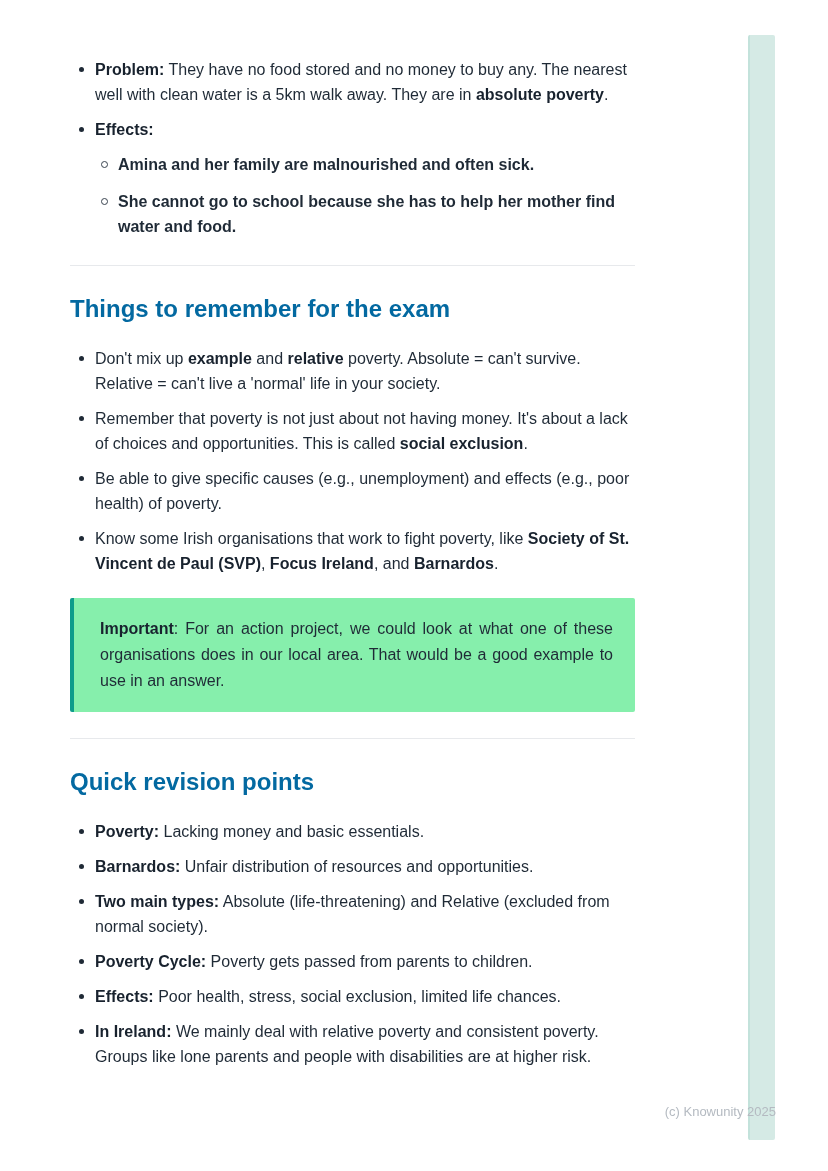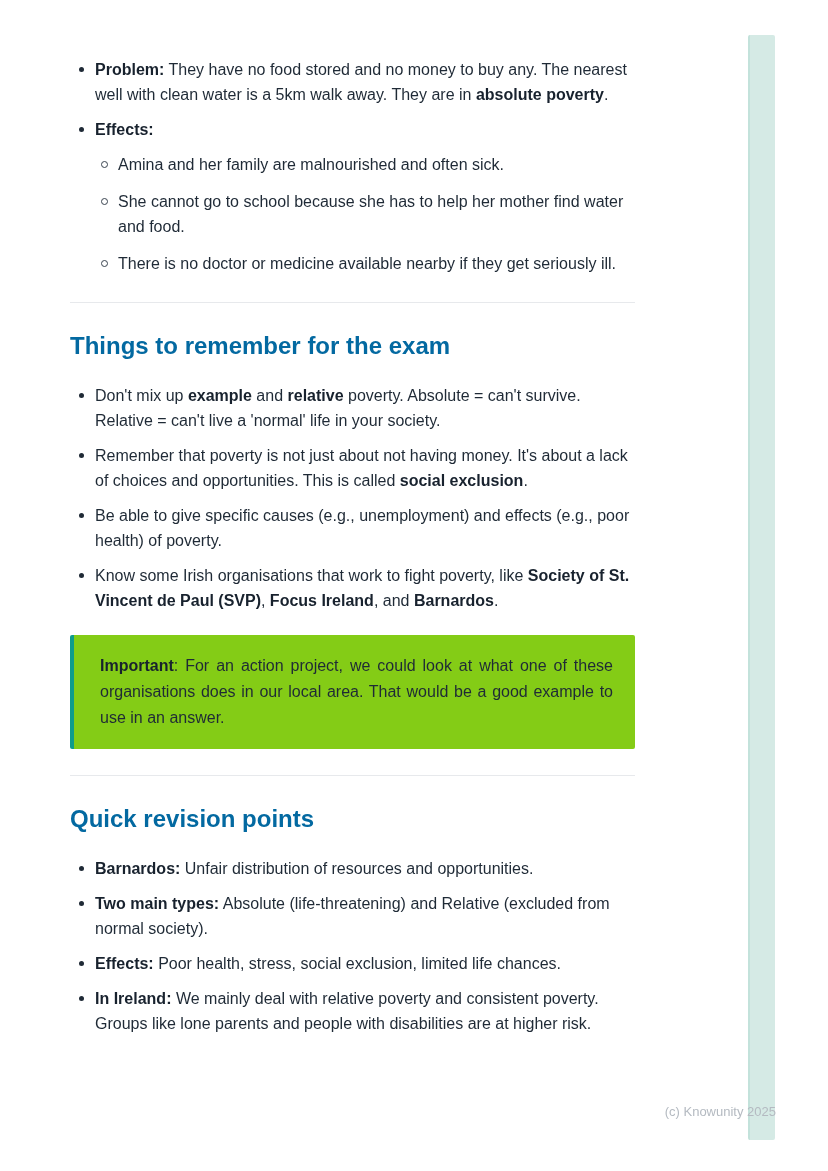--- a/index.html
+++ b/index.html
@@ -38,38 +38,38 @@
     margin-bottom: 10px;
   }
   ul.bullets > li::before {
     content: "";
     position: absolute;
     left: 9px; top: 10px;
     width: 5px; height: 5px;
     border-radius: 50%;
     background: #1f2a36;
   }
-  ul.circles { list-style: none; margin-top: 10px; }
+  ul.circles { list-style: none; margin-top: 10px; font-weight: bold; }
   ul.circles > li {
     position: relative;
     padding-left: 23px;
     margin-bottom: 12px;
   }
   ul.circles > li::before {
     content: "";
     position: absolute;
     left: 6px; top: 9px;
     width: 5px; height: 5px;
     border-radius: 50%;
     border: 1.5px solid #39434f;
     background: transparent;
   }
   strong { font-weight: 700; color: #18222e; }
   .callout {
-    background: #84cc16;
+    background: #86efac;
     border-left: 4px solid #0e9c8b;
     border-radius: 2px;
     padding: 18px 22px 18px 26px;
     margin: 22px 0 0 0;
   }
   .callout p {
     text-align: justify;
     line-height: 26px;
   }
   .side-bar {
@@ -99,23 +99,20 @@
       </li>
       <li>
         <div class="li-text"><strong>Effects:</strong></div>
         <ul class="circles">
           <li>
             <div class="li-text"><span>Amina and her family are malnourished and often sick.</span></div>
           </li>
           <li>
             <div class="li-text"><span>She cannot go to school because she has to help her mother find water and food.</span></div>
           </li>
-          <li>
-            <div class="li-text"><span>There is no doctor or medicine available nearby if they get seriously ill.</span></div>
-          </li>
         </ul>
       </li>
     </ul>
     <hr class="section-divider">
     <h2 class="section-heading">Things to remember for the exam</h2>
     <ul class="bullets">
       <li>
         <div class="li-text"><span>Don't mix up </span><strong>example</strong><span> and </span><strong>relative</strong><span> poverty. Absolute = can't survive. Relative = can't live a 'normal' life in your society.</span></div>
       </li>
       <li>
@@ -128,24 +125,30 @@
         <div class="li-text"><span>Know some Irish organisations that work to fight poverty, like </span><strong>Society of St. Vincent de Paul (SVP)</strong><span>, </span><strong>Focus Ireland</strong><span>, and </span><strong>Barnardos</strong><span>.</span></div>
       </li>
     </ul>
     <div class="callout">
       <p><strong>Important</strong><span>: For an action project, we could look at what one of these organisations does in our local area. That would be a good example to use in an answer.</span></p>
     </div>
     <hr class="section-divider">
     <h2 class="section-heading">Quick revision points</h2>
     <ul class="bullets">
       <li>
+        <div class="li-text"><strong>Poverty:</strong><span> Lacking money and basic essentials.</span></div>
+      </li>
+      <li>
         <div class="li-text"><strong>Barnardos:</strong><span> Unfair distribution of resources and opportunities.</span></div>
       </li>
       <li>
         <div class="li-text"><strong>Two main types:</strong><span> Absolute (life-threatening) and Relative (excluded from normal society).</span></div>
+      </li>
+      <li>
+        <div class="li-text"><strong>Poverty Cycle:</strong><span> Poverty gets passed from parents to children.</span></div>
       </li>
       <li>
         <div class="li-text"><strong>Effects:</strong><span> Poor health, stress, social exclusion, limited life chances.</span></div>
       </li>
       <li>
         <div class="li-text"><strong>In Ireland:</strong><span> We mainly deal with relative poverty and consistent poverty. Groups like lone parents and people with disabilities are at higher risk.</span></div>
       </li>
     </ul>
   </main>
 

